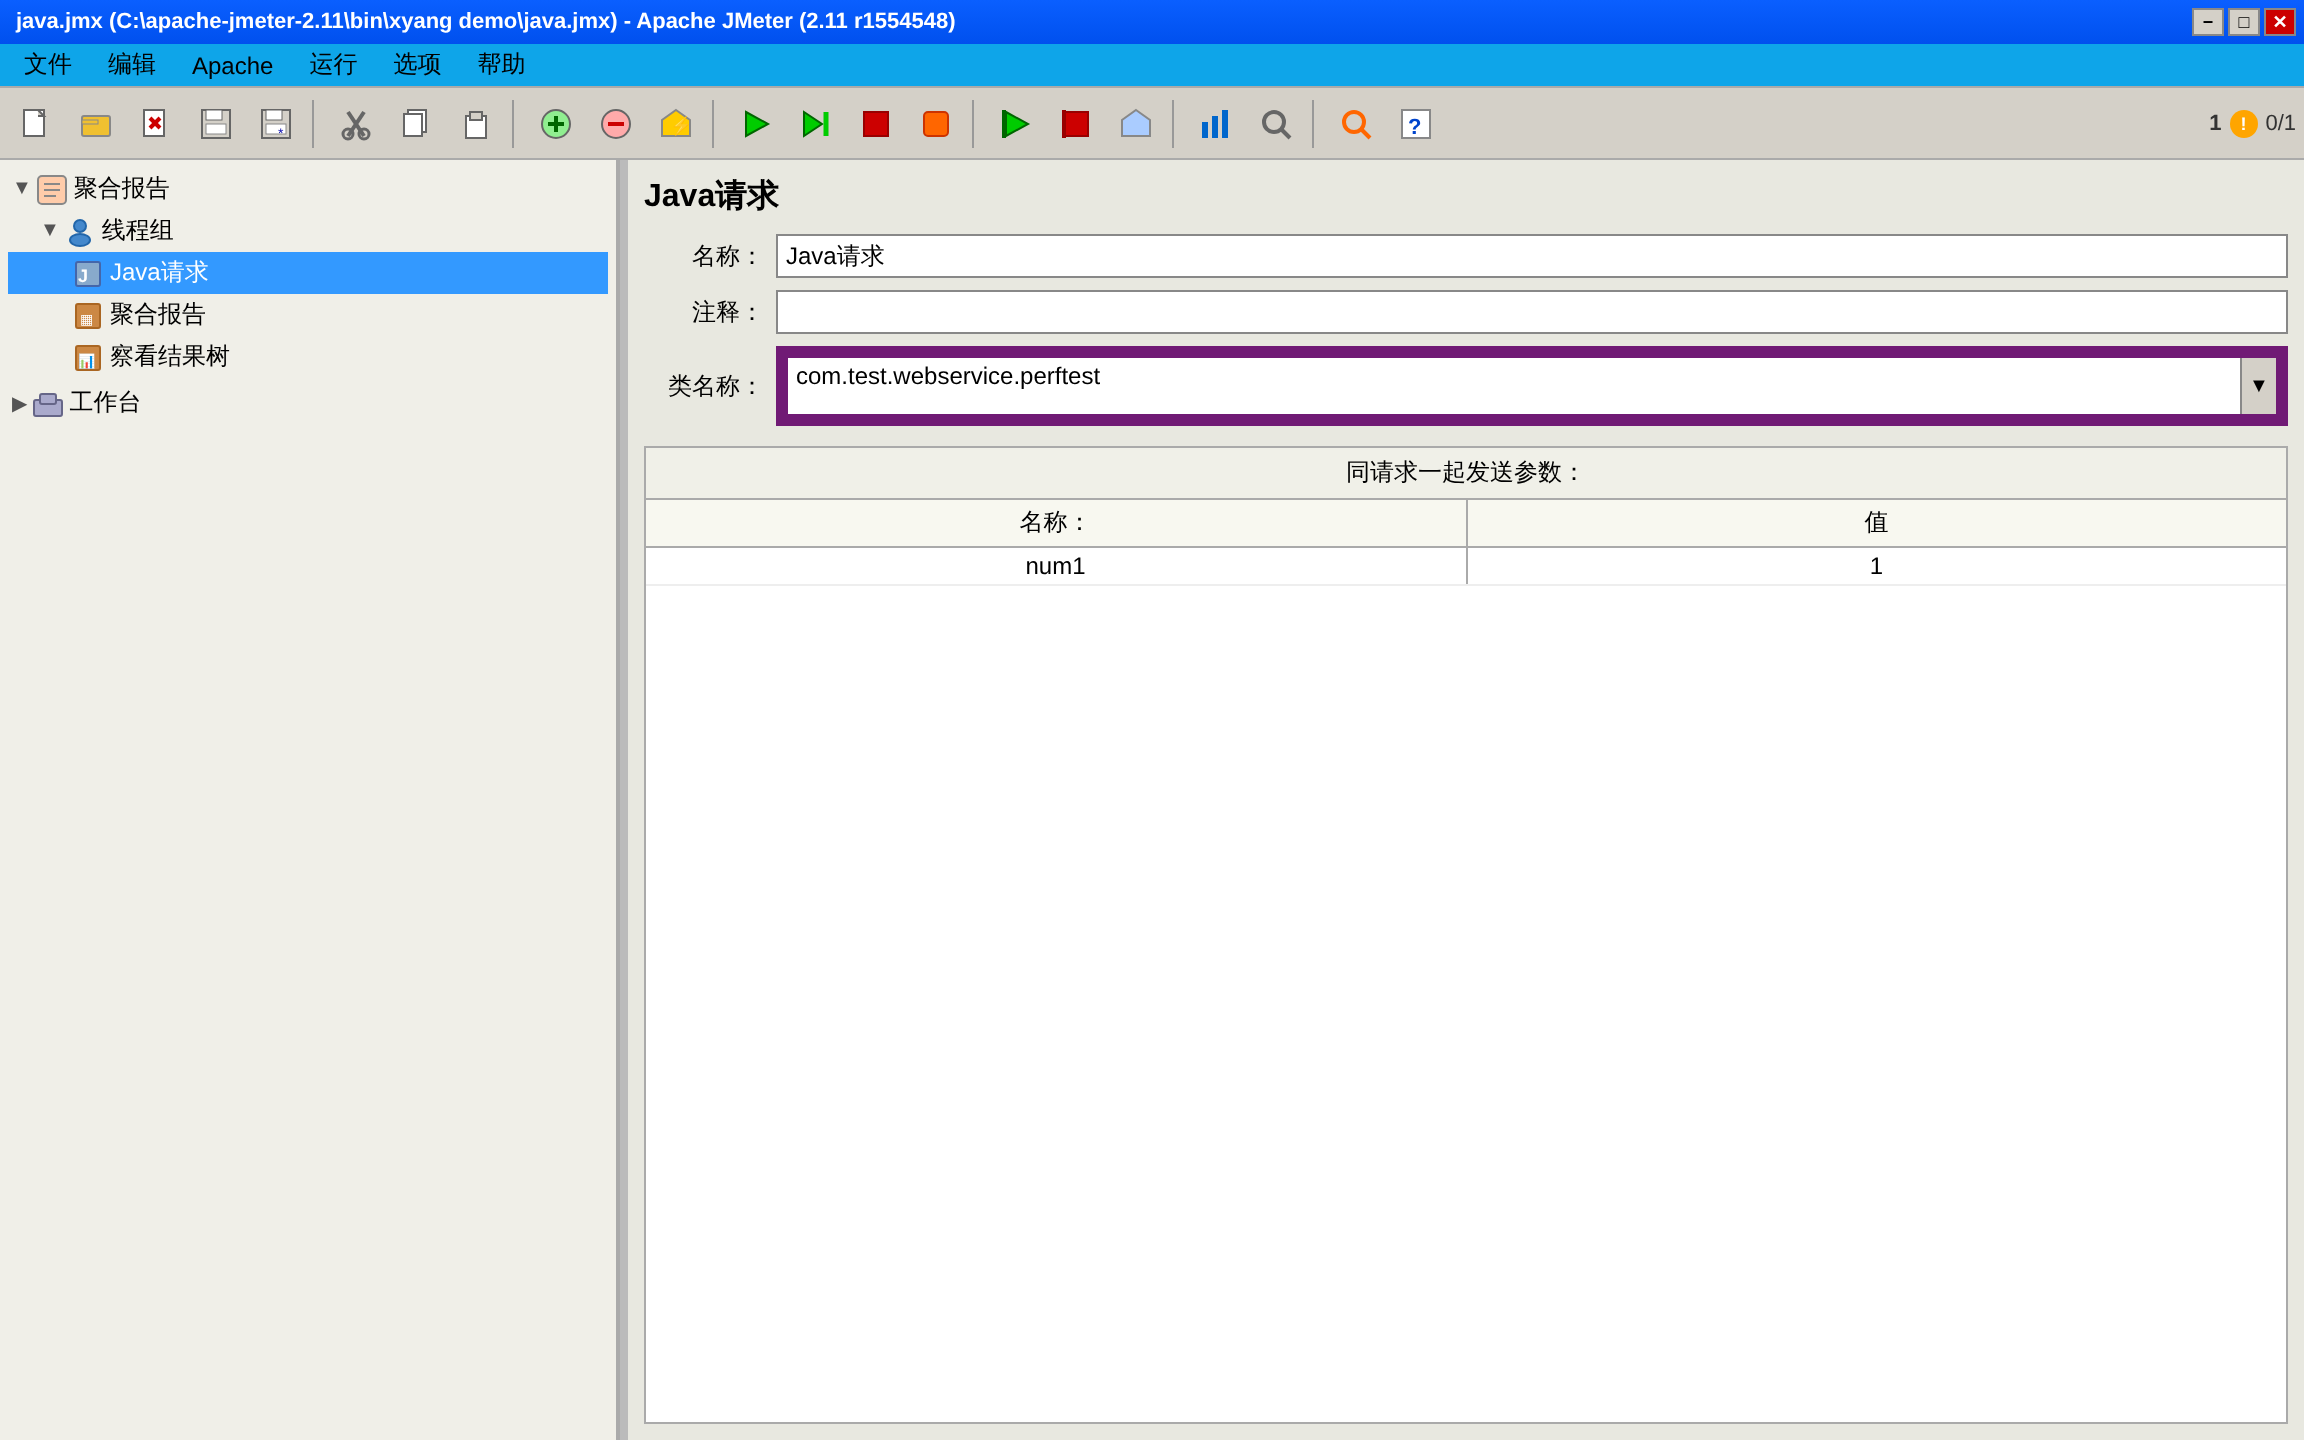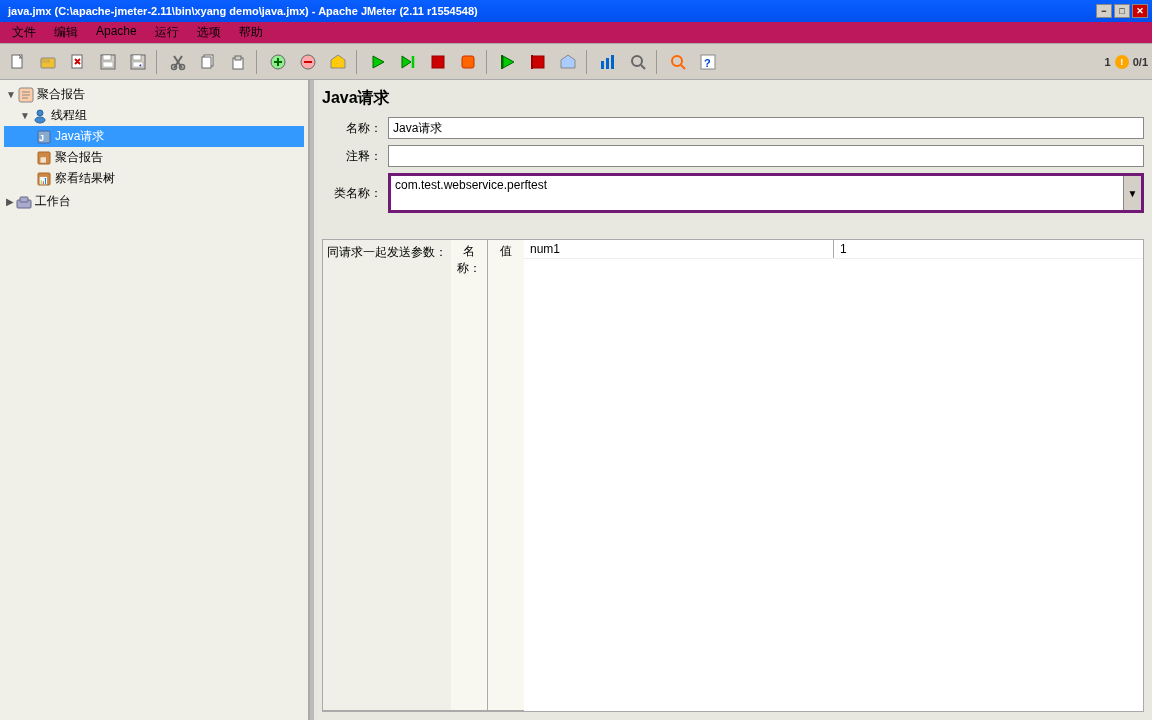--- a/index.html
+++ b/index.html
@@ -23,23 +23,24 @@
       width: 16px; height: 14px;
       background: #d4d0c8;
       border: 1px solid #888;
       display: flex; align-items: center; justify-content: center;
       font-size: 9px; cursor: pointer; font-weight: bold; color: #000;
     }
     .title-btn.close { background: #cc0000; color: white; }
 
     
     .menu-bar {
-      background: #be185d;
+      background: #0ea5e9;
       height: 22px;
       display: flex;
+      align-items: center;
       border-bottom: 1px solid #aaa;
       padding: 0 4px;
       gap: 2px;
     }
     .menu-item {
       padding: 2px 8px;
       font-size: 12px;
       cursor: pointer;
     }
 
@@ -120,21 +121,21 @@
       flex: 1;
       height: 22px;
       border: 1px solid #888;
       background: white;
       padding: 2px 4px;
       font-size: 12px;
     }
     .form-select-wrapper {
       flex: 1;
       display: flex;
-      border: 3px solid #701a75;
+      border: 6px solid #701a75;
       background: white;
       height: 40px;
     }
     .form-select-text {
       flex: 1;
       padding: 2px 4px;
       font-size: 12px;
     }
     .form-select-btn {
       width: 18px;
@@ -144,42 +145,43 @@
       cursor: pointer;
       font-size: 10px;
     }
 
     
     .params-section {
       flex: 1;
       border: 1px solid #aaa;
       background: white;
       display: flex;
-      flex-direction: row;
-      margin-top: 20px;
+      flex-direction: column;
+      margin-top: 4px;
       overflow: hidden;
     }
     .params-header-row {
       text-align: center;
       padding: 4px;
       border-bottom: 1px solid #aaa;
       font-size: 12px;
       background: #f0f0e8;
     }
     .params-table-header {
       display: flex;
       border-bottom: 1px solid #aaa;
       background: #f8f8f0;
     }
     .col-name { flex: 1; padding: 3px 6px; border-right: 1px solid #aaa; text-align: center; font-size: 12px; }
     .col-value { flex: 1; padding: 3px 6px; text-align: center; font-size: 12px; }
     .params-table-body { flex: 1; overflow: auto; }
     .param-row {
       display: flex;
       border-bottom: 1px solid #eee;
+      text-align: center;
     }
     .param-cell-name { flex: 1; padding: 2px 6px; border-right: 1px solid #aaa; font-size: 12px; }
     .param-cell-value { flex: 1; padding: 2px 6px; font-size: 12px; }
 
     
     .splitter {
       width: 4px;
       background: #bbb;
       cursor: col-resize;
     }
@@ -367,21 +369,21 @@
   <div class="toolbar-btn" title="Help">
     <svg width="18" height="18" viewBox="0 0 18 18">
         <rect x="2" y="2" width="14" height="14" fill="#ffffff" stroke="#888" stroke-width="1"></rect>
         <text x="5" y="14" font-size="11" font-weight="bold" fill="#0044cc">?</text>
       </svg>
   </div>
 
   <div class="toolbar-right">
     <span style="font-weight:bold;color:#333;">1</span>
     <div class="warn-badge">!</div>
-    <span style="font-weight:bold;color:#333;text-align:center;">0/1</span>
+    <span style="font-weight:normal;color:#333;text-align:center;">0/1</span>
   </div>
 </div>
 
 <div class="main-layout">
 
   <div class="tree-panel">
 
     <div class="tree-item">
       <span class="tree-toggle">▼</span>
       <svg width="16" height="16" viewBox="0 0 16 16" style="margin-right:3px;flex-shrink:0;">

